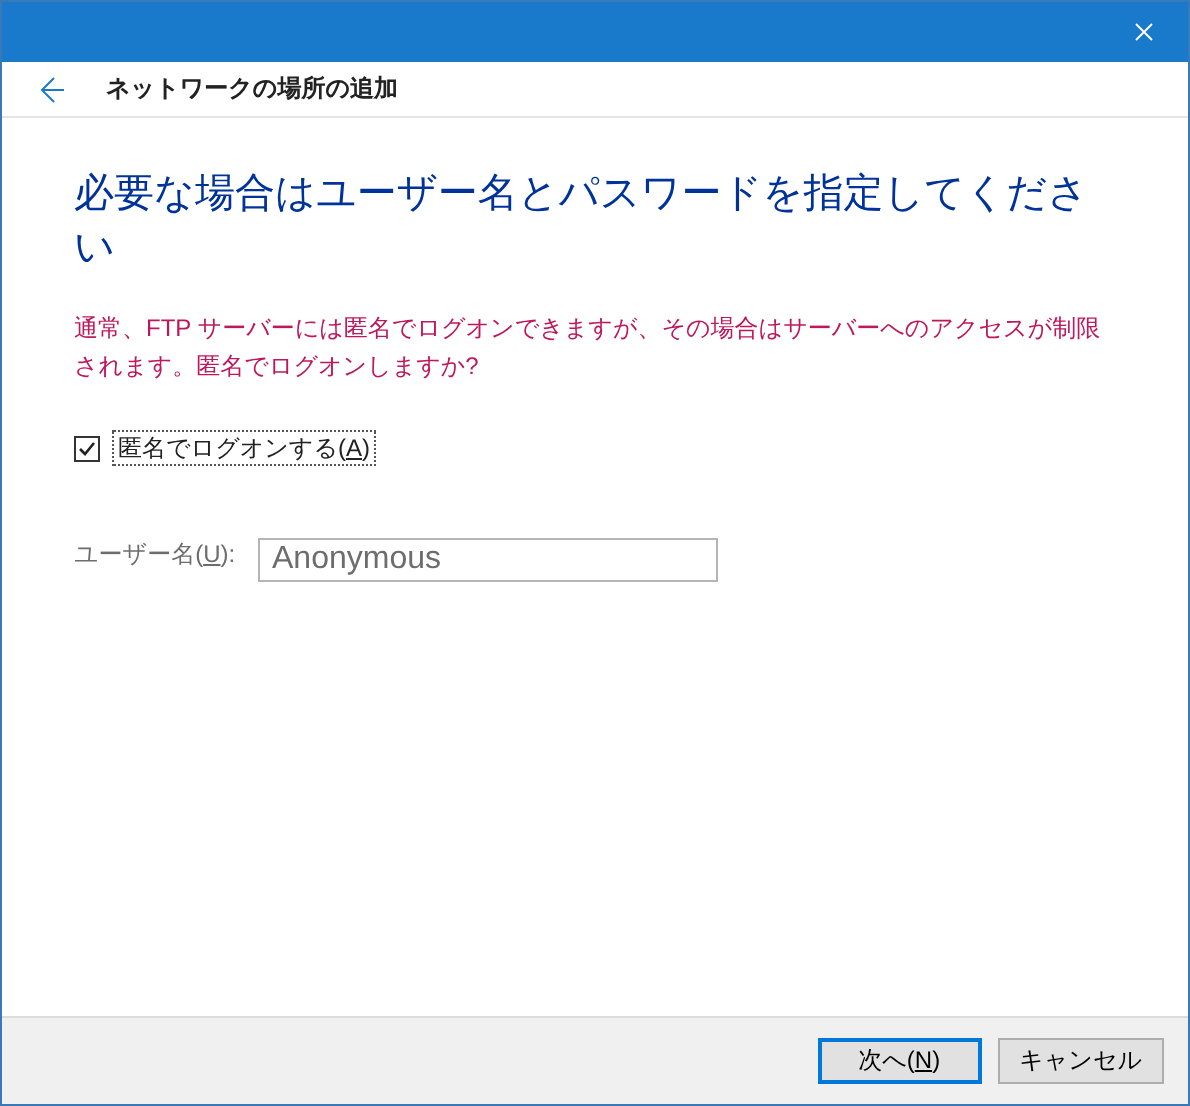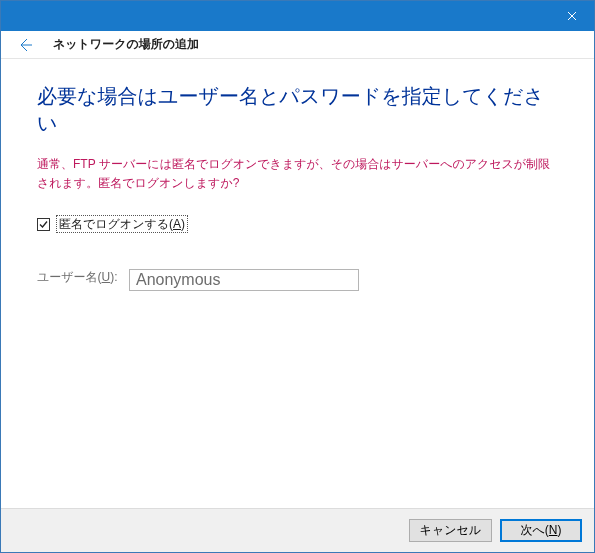--- a/index.html
+++ b/index.html
@@ -181,17 +181,17 @@
       <span class="check-label"><span>匿名でログオンする(</span><span class="u">A</span><span>)</span></span>
     </div>
 
     <div class="field-row">
       <span class="field-label"><span>ユーザー名(</span><span class="u">U</span><span>):</span></span>
       <input class="field-input" type="text" disabled="" value="Anonymous" style="">
     </div>
   </div>
 
   <div class="footer">
+    <button class="btn primary"><span>次へ(</span><span class="u">N</span><span>)</span></button>
     <button class="btn">キャンセル</button>
-    <button class="btn primary"><span>次へ(</span><span class="u">N</span><span>)</span></button>
   </div>
 
 </div>
 
 </body></html>

